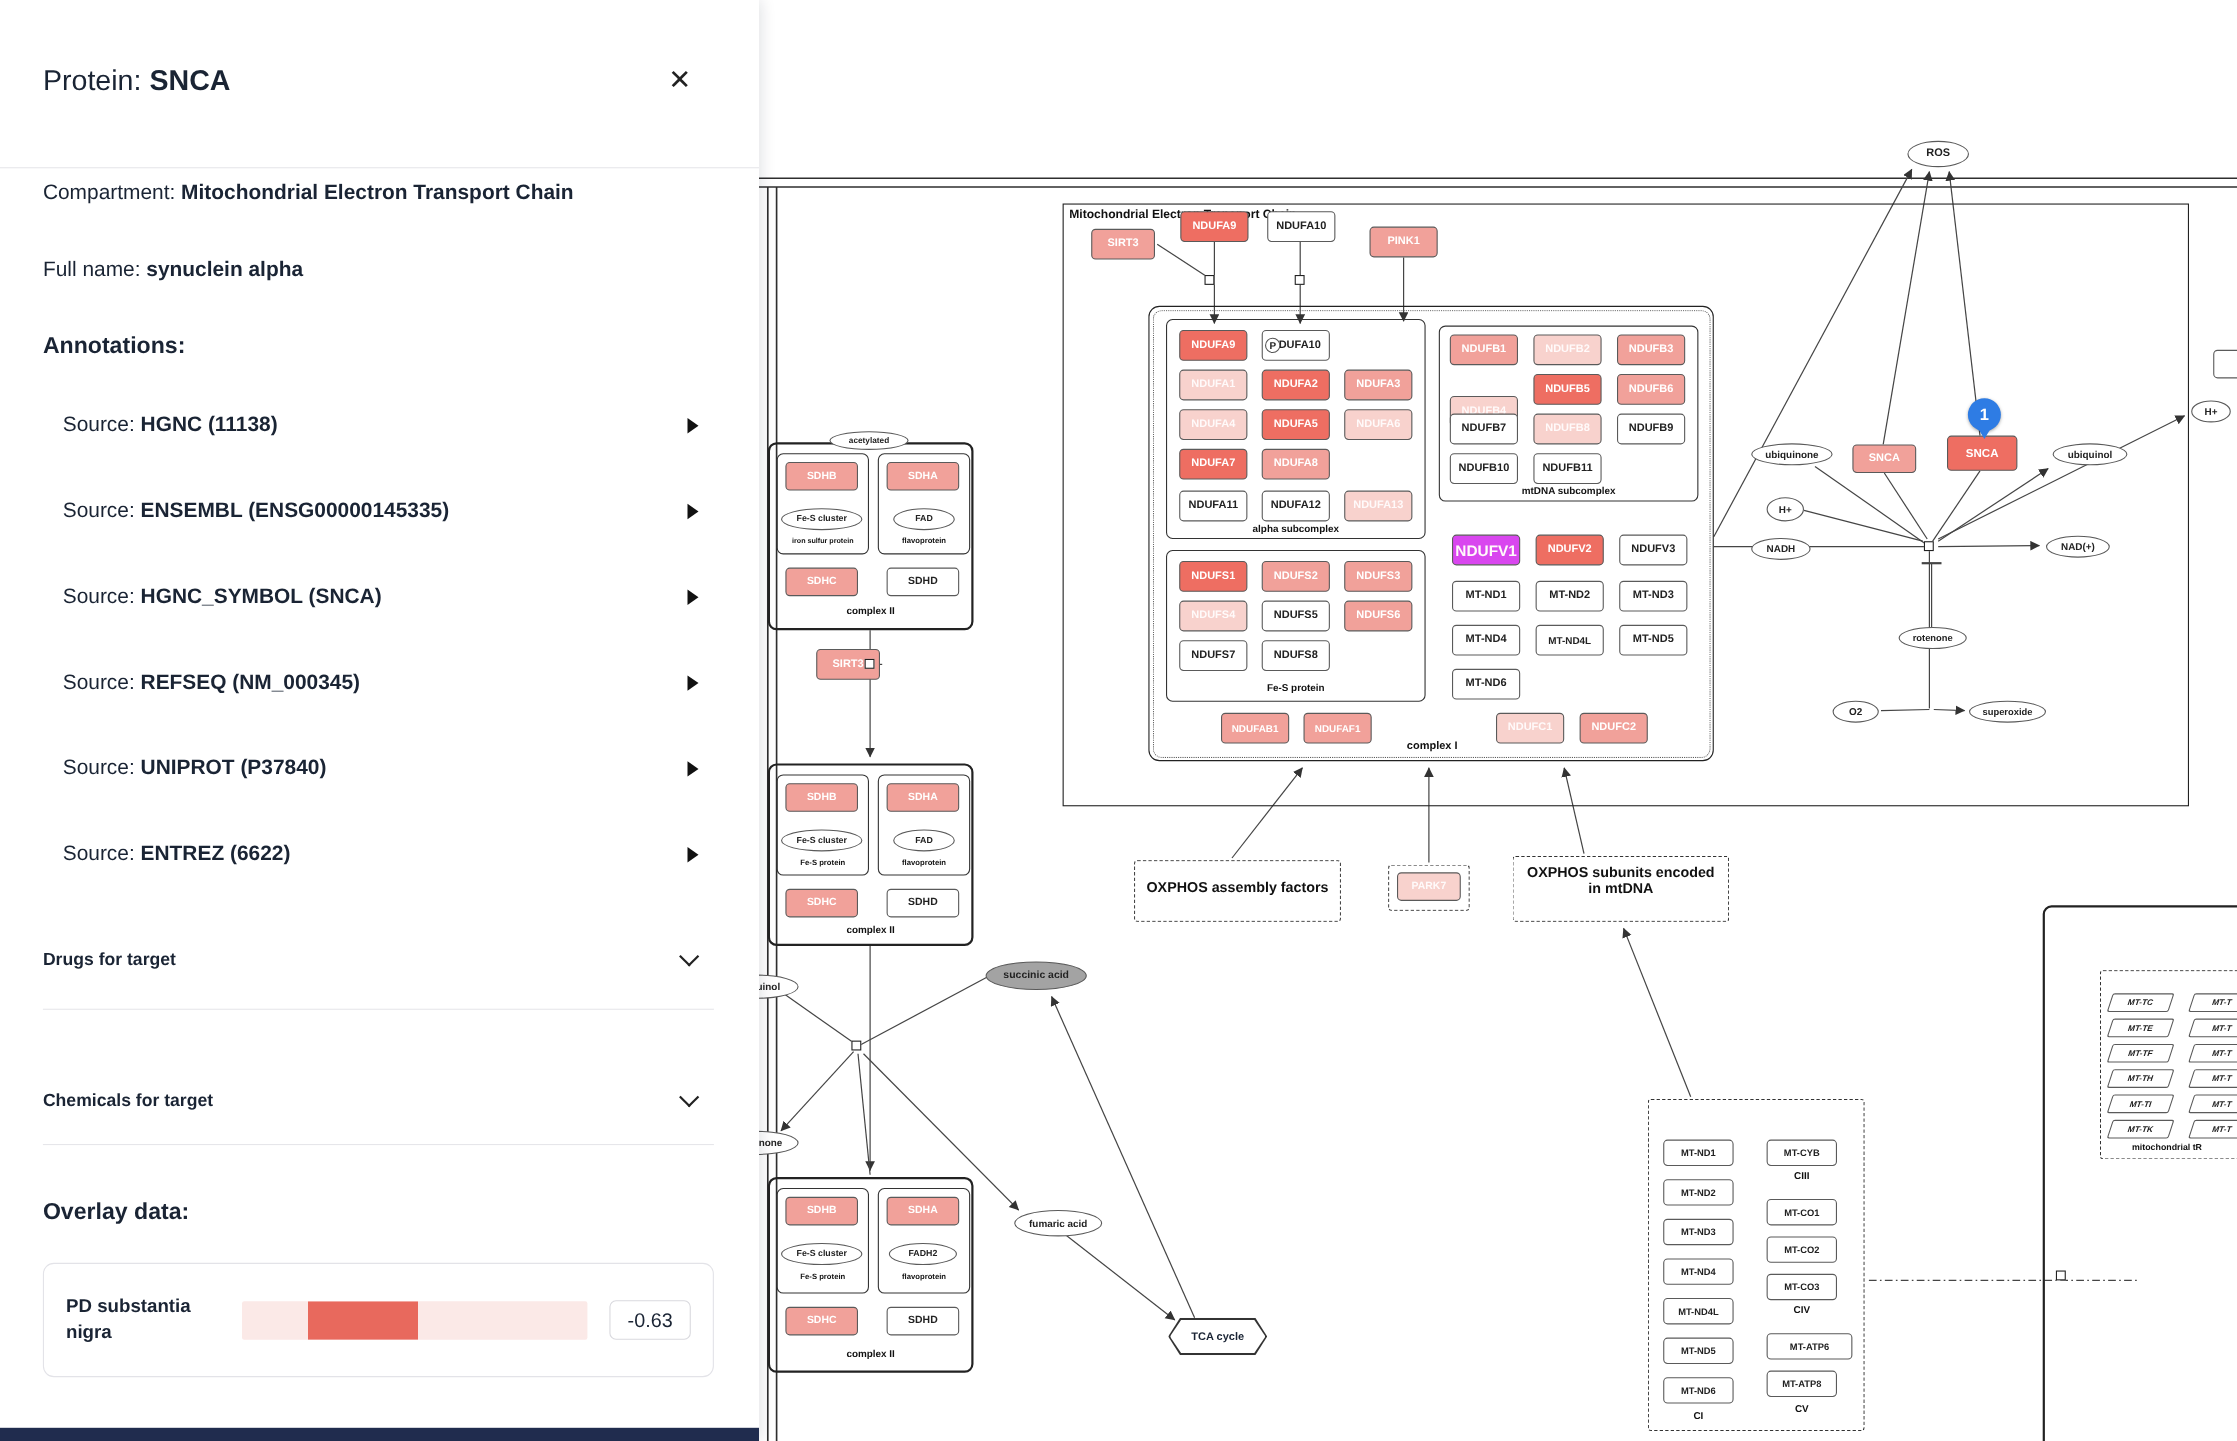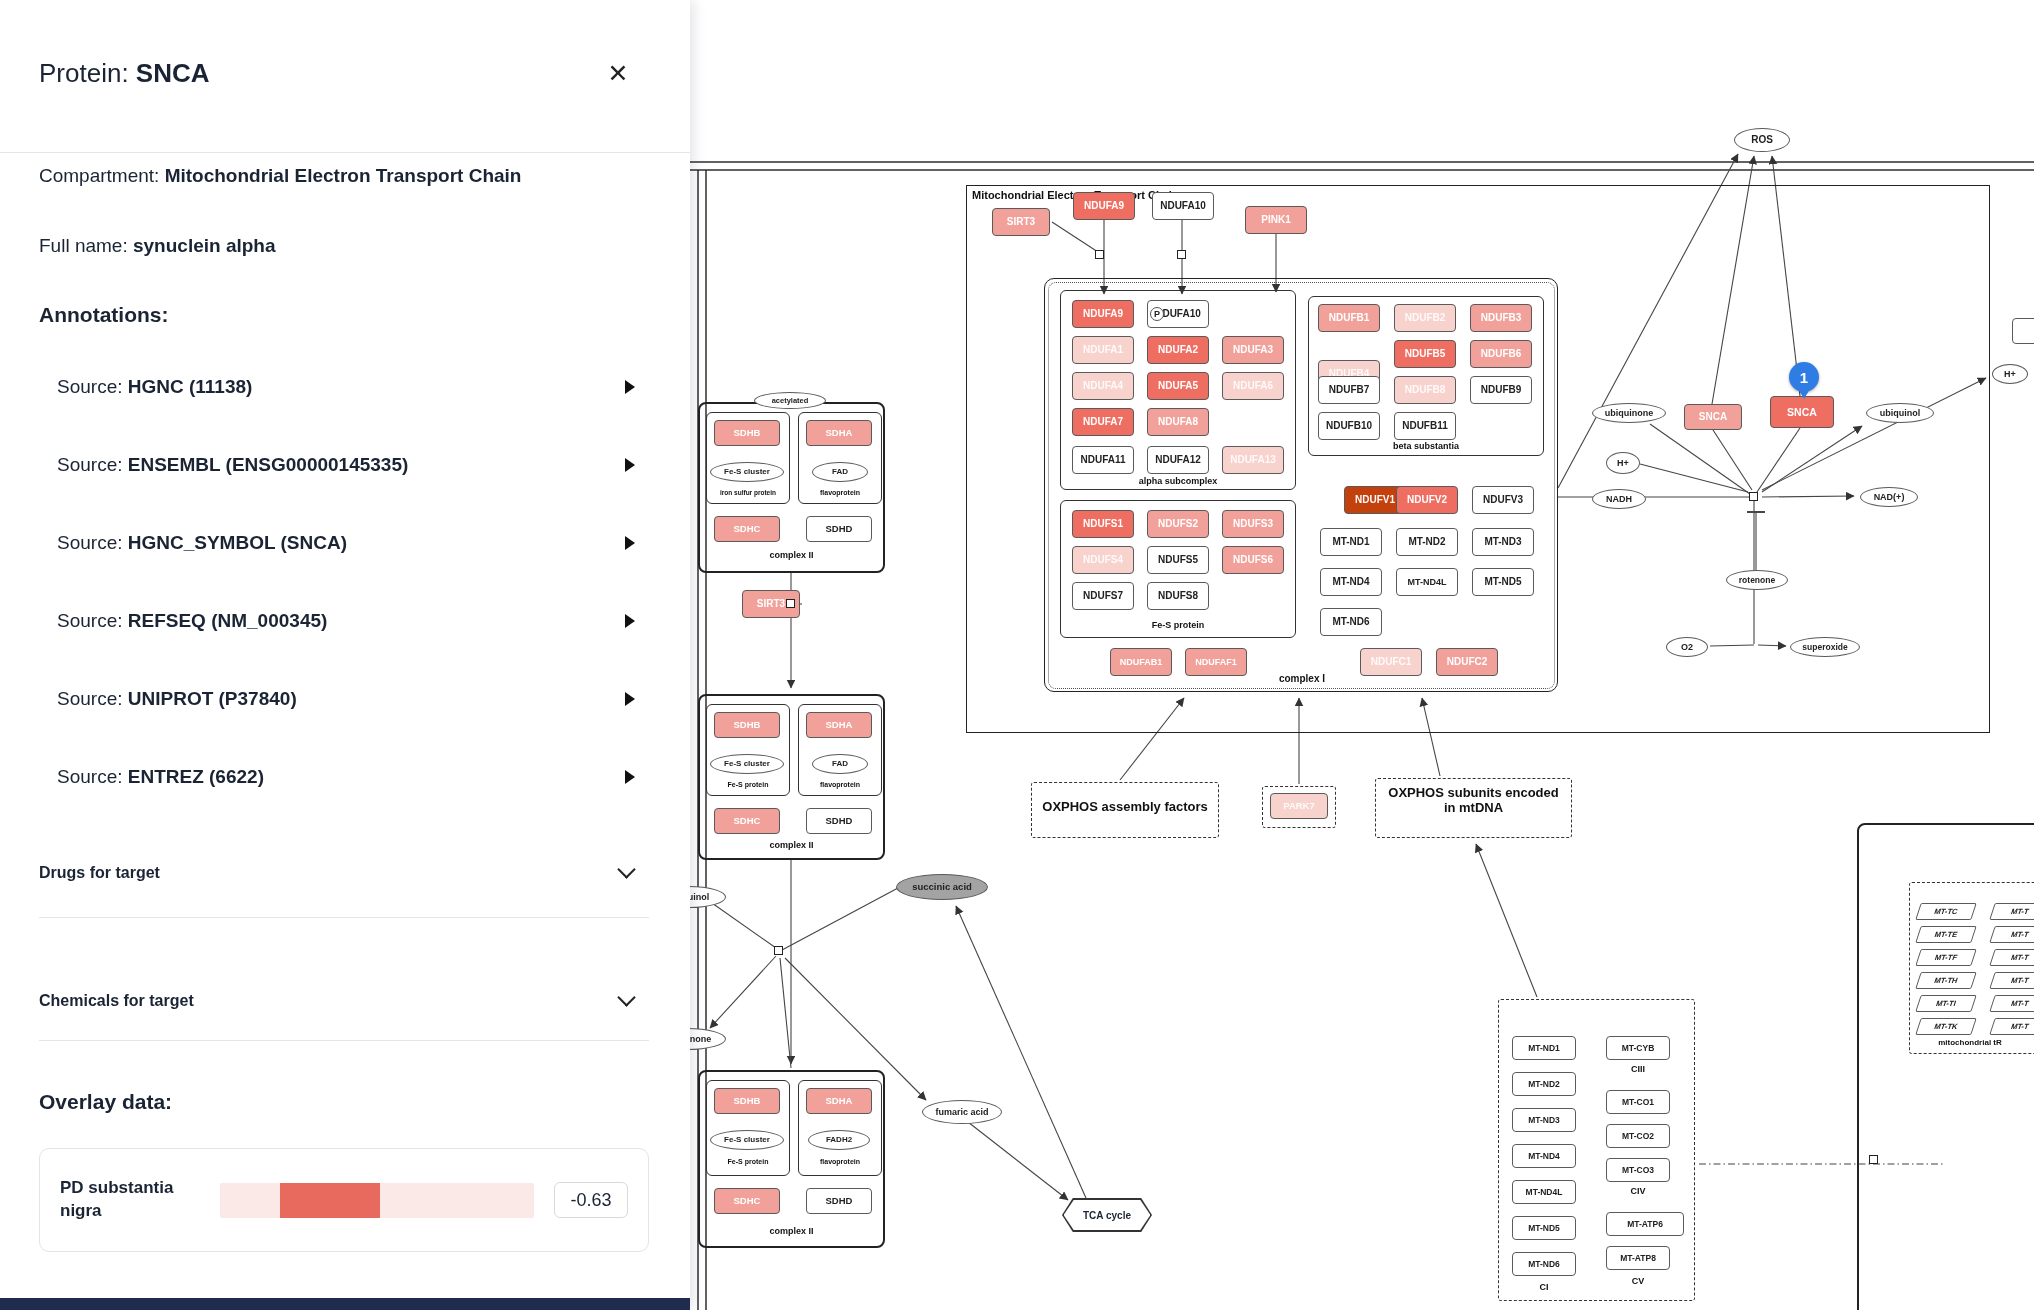--- a/index.html
+++ b/index.html
@@ -145,21 +145,21 @@
       <div class="cont thin" style="left: 706px; top: 1080px; width: 84px; height: 96px;"></div>
       <div class="cont thin" style="left: 798px; top: 1080px; width: 84px; height: 96px;"></div>
       <div class="cont dashed" style="left: 1031px; top: 782px; width: 188px; height: 56px;"></div>
       <div class="cont dashed" style="left: 1262px; top: 786px; width: 74px; height: 42px;"></div>
       <div class="cont dashed" style="left: 1375px; top: 778px; width: 197px; height: 60px;"></div>
       <div class="cont dashed" style="left: 1498px; top: 999px; width: 197px; height: 302px;"></div>
       <div class="cont dashed" style="left: 1909px; top: 882px; width: 170px; height: 172px;"></div>
       <div class="cont bold" style="left: 1857px; top: 823px; width: 400px; height: 560px;"></div>
       <div class="dlab" style="left: 972px; top: 189px; font-size: 11px; width: 270px;">Mitochondrial Electron Transport Chain</div>
       <div class="dlab ctr" style="left: 1060px; top: 476px; font-size: 9px; width: 236px;">alpha subcomplex</div>
-      <div class="dlab ctr" style="left: 1308px; top: 441px; font-size: 9px; width: 236px;">beta substantia</div>
+      <div class="dlab ctr" style="left: 1308px; top: 441px; font-size: 9px; width: 236px;">mtDNA subcomplex</div>
       <div class="dlab ctr" style="left: 1060px; top: 620px; font-size: 9px; width: 236px;">Fe-S protein</div>
       <div class="dlab ctr" style="left: 1252px; top: 673px; font-size: 10px; width: 100px;">complex I</div>
       <div class="dlab ctr" style="left: 706px; top: 489px; font-size: 6.5px; width: 84px;">iron sulfur protein</div>
       <div class="dlab ctr" style="left: 798px; top: 489px; font-size: 7px; width: 84px;">flavoprotein</div>
       <div class="dlab ctr" style="left: 698px; top: 550px; font-size: 9px; width: 187px;">complex II</div>
       <div class="dlab ctr" style="left: 706px; top: 781px; font-size: 7px; width: 84px;">Fe-S protein</div>
       <div class="dlab ctr" style="left: 798px; top: 781px; font-size: 7px; width: 84px;">flavoprotein</div>
       <div class="dlab ctr" style="left: 698px; top: 840px; font-size: 9px; width: 187px;">complex II</div>
       <div class="dlab ctr" style="left: 706px; top: 1158px; font-size: 7px; width: 84px;">Fe-S protein</div>
       <div class="dlab ctr" style="left: 798px; top: 1158px; font-size: 7px; width: 84px;">flavoprotein</div>
@@ -273,21 +273,21 @@
       </div>
       <div class="node" style="left: 1222px; top: 546px; width: 62px; height: 28px; font-size: 10px; background: rgb(241, 161, 154); color: rgb(255, 255, 255);">
         <span>NDUFS6</span>
       </div>
       <div class="node" style="left: 1072px; top: 582px; width: 62px; height: 28px; font-size: 10px; background: rgb(255, 255, 255); color: rgb(34, 34, 34);">
         <span>NDUFS7</span>
       </div>
       <div class="node" style="left: 1147px; top: 582px; width: 62px; height: 28px; font-size: 10px; background: rgb(255, 255, 255); color: rgb(34, 34, 34);">
         <span>NDUFS8</span>
       </div>
-      <div class="node" style="left: 1320px; top: 486px; width: 62px; height: 28px; font-size: 10px; background: #c2410c; color: rgb(255, 250, 250); margin-left: 24px;">
+      <div class="node" style="left: 1320px; top: 486px; width: 62px; height: 28px; font-size: 14px; background: #d946ef; color: rgb(255, 250, 250);">
         <span>NDUFV1</span>
       </div>
       <div class="node" style="left: 1396px; top: 486px; width: 62px; height: 28px; font-size: 10px; background: rgb(238, 110, 98); color: rgb(255, 255, 255);">
         <span>NDUFV2</span>
       </div>
       <div class="node" style="left: 1472px; top: 486px; width: 62px; height: 28px; font-size: 10px; background: rgb(255, 255, 255); color: rgb(34, 34, 34);">
         <span>NDUFV3</span>
       </div>
       <div class="node" style="left: 1320px; top: 528px; width: 62px; height: 28px; font-size: 10px; background: rgb(255, 255, 255); color: rgb(34, 34, 34);">
         <span>MT-ND1</span>

